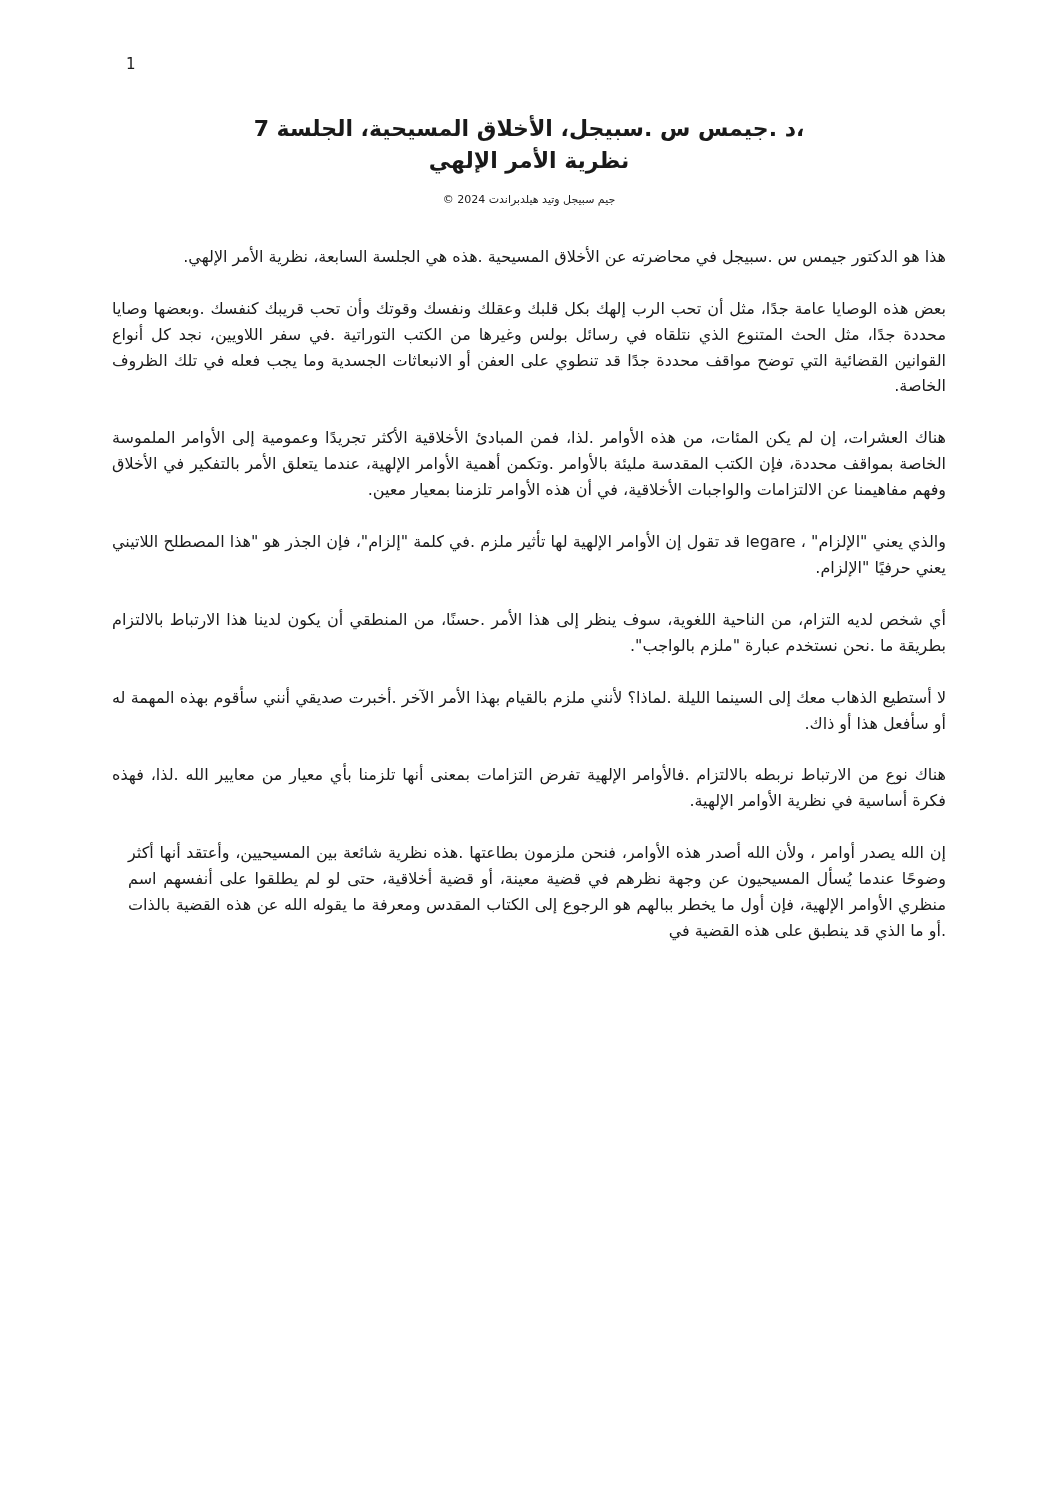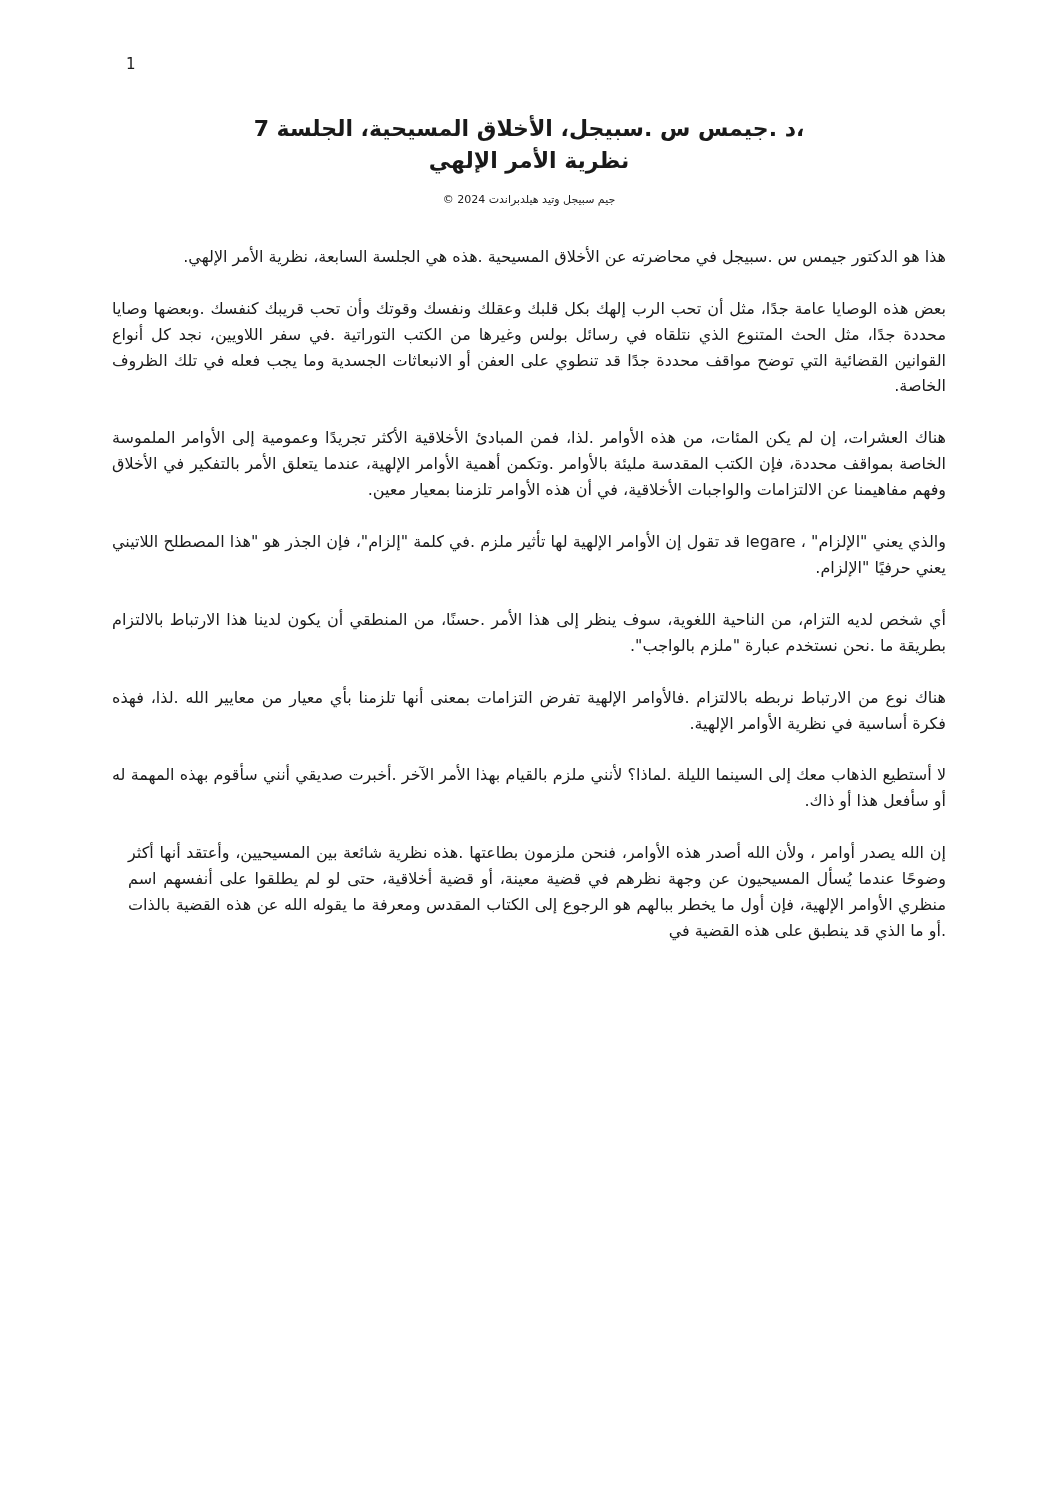--- a/index.html
+++ b/index.html
@@ -69,18 +69,18 @@
     <p class="doc-title-line2">نظرية الأمر الإلهي</p>
     <p class="doc-copyright">جيم سبيجل وتيد هيلدبراندت 2024 ©</p>
   </div>
 
   <div class="doc-body">
     <p>هذا هو الدكتور جيمس س .سبيجل في محاضرته عن الأخلاق المسيحية .هذه هي الجلسة السابعة، نظرية الأمر الإلهي.</p>
     <p>بعض هذه الوصايا عامة جدًا، مثل أن تحب الرب إلهك بكل قلبك وعقلك ونفسك وقوتك وأن تحب قريبك كنفسك .وبعضها وصايا محددة جدًا، مثل الحث المتنوع الذي نتلقاه في رسائل بولس وغيرها من الكتب التوراتية .في سفر اللاويين، نجد كل أنواع القوانين القضائية التي توضح مواقف محددة جدًا قد تنطوي على العفن أو الانبعاثات الجسدية وما يجب فعله في تلك الظروف الخاصة.</p>
     <p>هناك العشرات، إن لم يكن المئات، من هذه الأوامر .لذا، فمن المبادئ الأخلاقية الأكثر تجريدًا وعمومية إلى الأوامر الملموسة الخاصة بمواقف محددة، فإن الكتب المقدسة مليئة بالأوامر .وتكمن أهمية الأوامر الإلهية، عندما يتعلق الأمر بالتفكير في الأخلاق وفهم مفاهيمنا عن الالتزامات والواجبات الأخلاقية، في أن هذه الأوامر تلزمنا بمعيار معين.</p>
     <p>والذي يعني "الإلزام" ، legare قد تقول إن الأوامر الإلهية لها تأثير ملزم .في كلمة "إلزام"، فإن الجذر هو "هذا المصطلح اللاتيني يعني حرفيًا "الإلزام.</p>
     <p>أي شخص لديه التزام، من الناحية اللغوية، سوف ينظر إلى هذا الأمر .حسنًا، من المنطقي أن يكون لدينا هذا الارتباط بالالتزام بطريقة ما .نحن نستخدم عبارة "ملزم بالواجب".</p>
+    <p>لا أستطيع الذهاب معك إلى السينما الليلة .لماذا؟ لأنني ملزم بالقيام بهذا الأمر الآخر .أخبرت صديقي أنني سأقوم بهذه المهمة له أو سأفعل هذا أو ذاك.</p>
     <p>هناك نوع من الارتباط نربطه بالالتزام .فالأوامر الإلهية تفرض التزامات بمعنى أنها تلزمنا بأي معيار من معايير الله .لذا، فهذه فكرة أساسية في نظرية الأوامر الإلهية.</p>
-    <p>لا أستطيع الذهاب معك إلى السينما الليلة .لماذا؟ لأنني ملزم بالقيام بهذا الأمر الآخر .أخبرت صديقي أنني سأقوم بهذه المهمة له أو سأفعل هذا أو ذاك.</p>
     <p>إن الله يصدر أوامر ، ولأن الله أصدر هذه الأوامر، فنحن ملزمون بطاعتها .هذه نظرية شائعة بين المسيحيين، وأعتقد أنها أكثر وضوحًا عندما يُسأل المسيحيون عن وجهة نظرهم في قضية معينة، أو قضية أخلاقية، حتى لو لم يطلقوا على أنفسهم اسم منظري الأوامر الإلهية، فإن أول ما يخطر ببالهم هو الرجوع إلى الكتاب المقدس ومعرفة ما يقوله الله عن هذه القضية بالذات .أو ما الذي قد ينطبق على هذه القضية في</p>
   </div>
 
 </div>
 
 </body></html>

